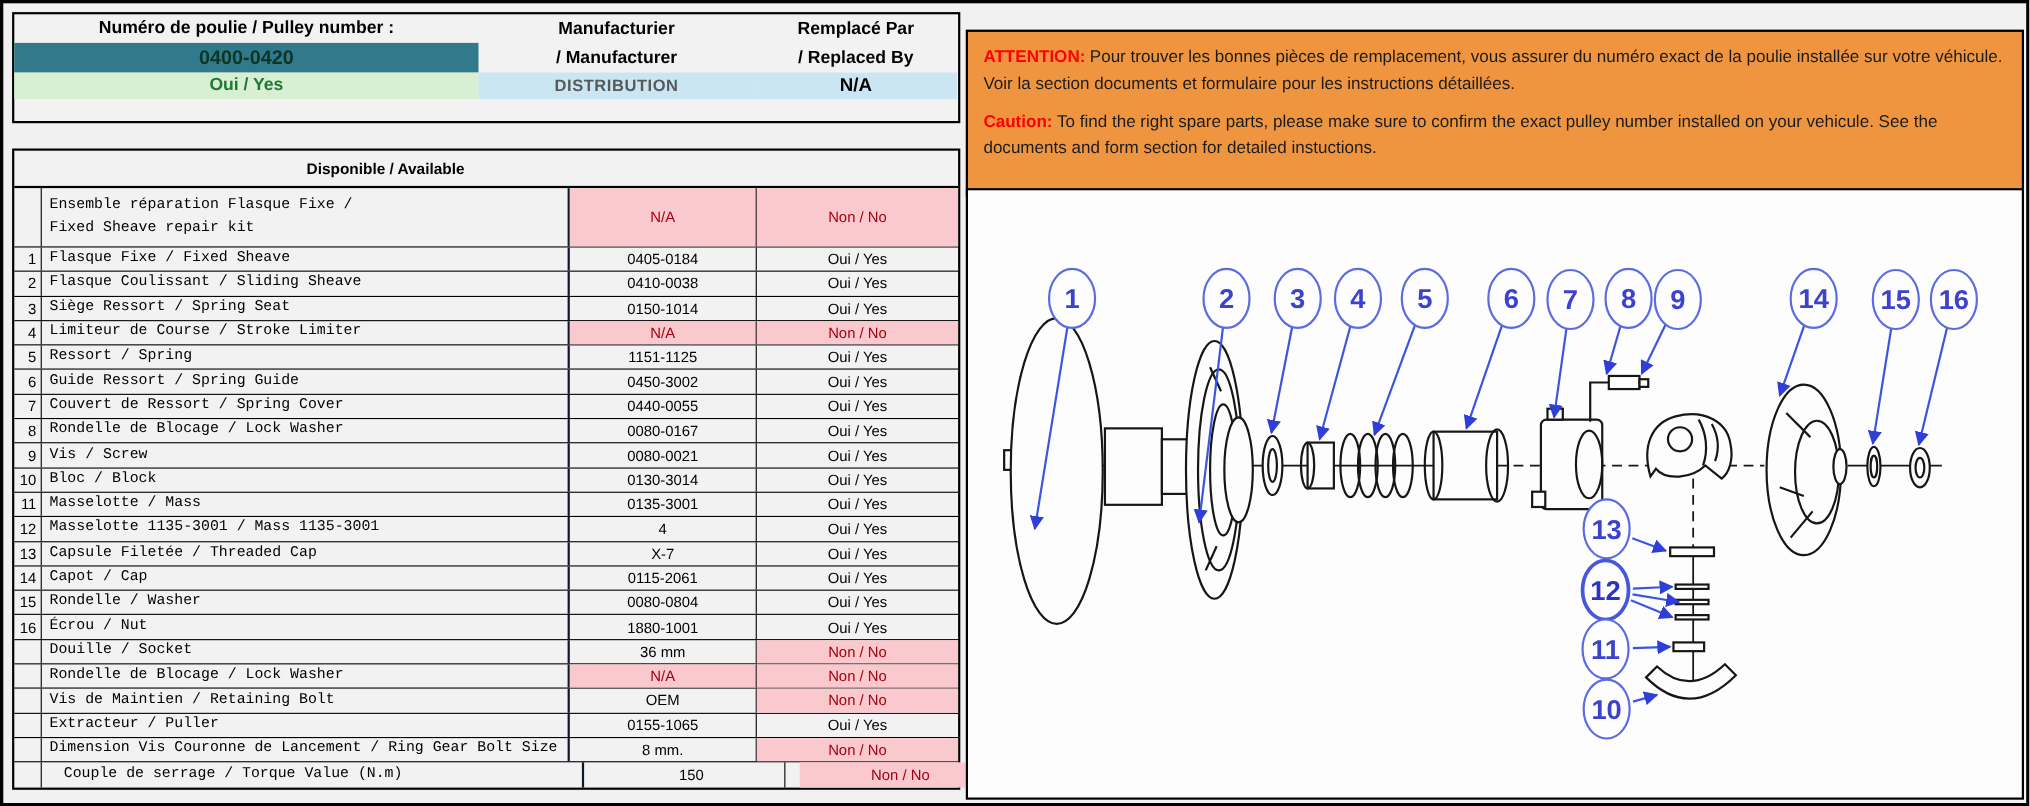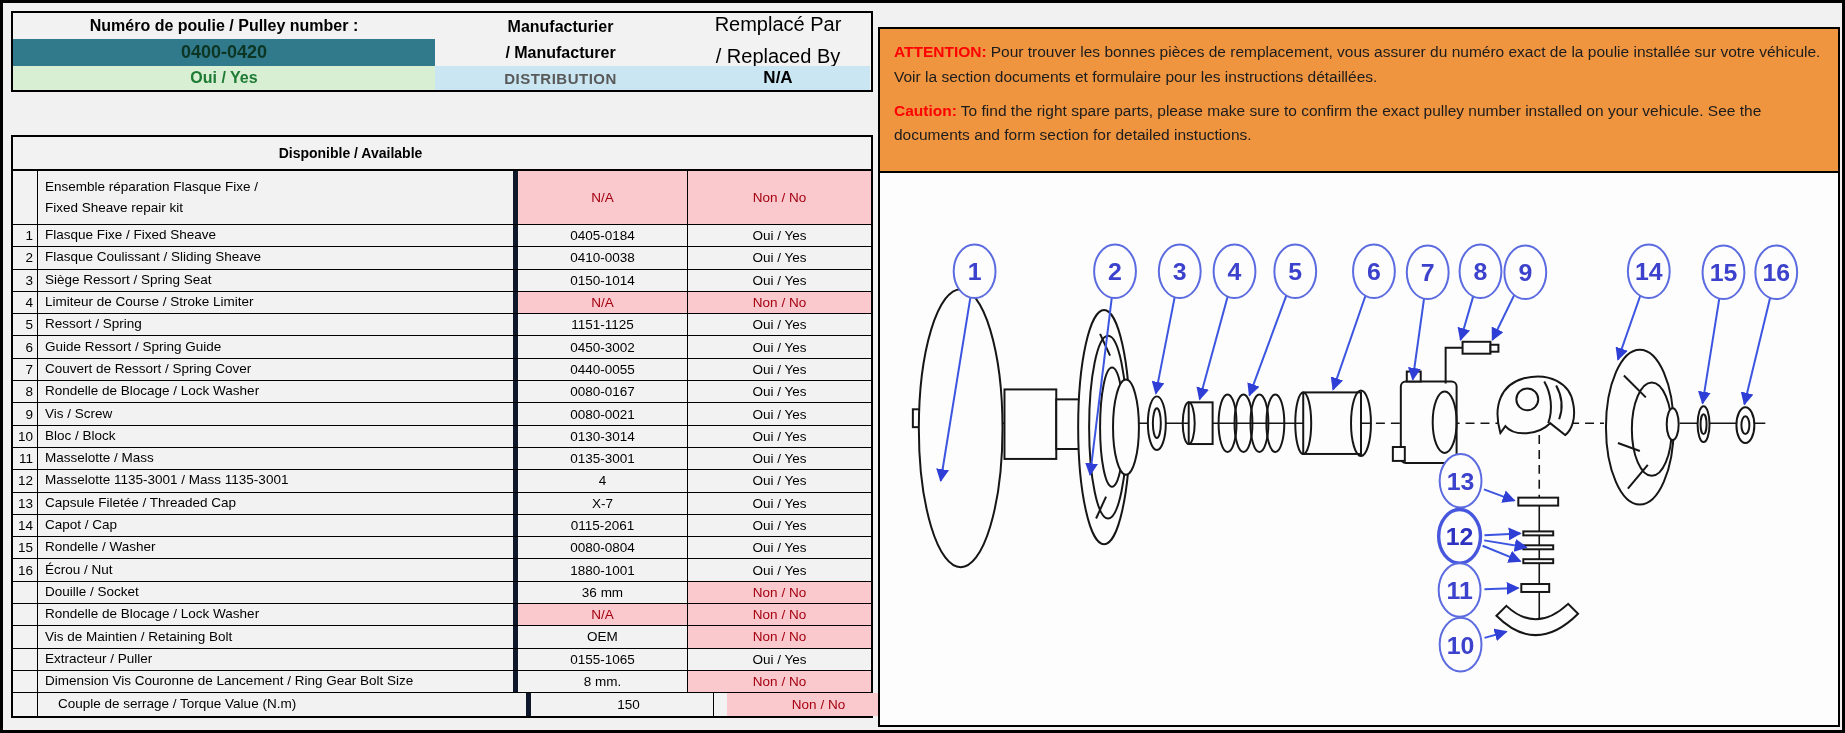--- a/index.html
+++ b/index.html
@@ -10,44 +10,44 @@
     --pink-bg:#f9c9ce; --pink-text:#a50010;
     --orange-bg:#ef9540; --attention-red:#ff0000;
     --callout-blue:#5c6ce0; --callout-num:#3c42cc; --leader-blue:#3b55e0;
   }
   *{box-sizing:border-box; margin:0; padding:0;}
   html,body{background:#ffffff;}
   body{font-family:"Liberation Sans", sans-serif;}
   .page{position:relative; width:1845px; height:733px; background:#f1f1f1; border:3px solid #000; overflow:hidden;}
 
   
-  .top-table{position:absolute; left:8px; top:8px; width:862px; height:81px;
+  .top-table{position:absolute; left:8px; top:8px; width:862px; height:101px;
     border:2px solid #000; background:#f2f2f2;
     display:grid; grid-template-columns:422px 251px 184px; grid-template-rows:26px 27px 24px;}
   .top-table .cell{display:flex; align-items:center; justify-content:center; text-align:center;}
   .tt-label{grid-column:1; grid-row:1; font-weight:bold; font-size:16px; color:#000;}
   .tt-number{grid-column:1; grid-row:2; background:var(--teal,#317a8c); color:var(--teal-text,#0d3524); font-weight:bold; font-size:18px;}
   .tt-yes{grid-column:1; grid-row:3; background:var(--light-green,#d8efd3); color:var(--green-text,#1e7b34); font-weight:bold; font-size:16px;}
   .tt-manu-label{grid-column:2; grid-row:1 / span 2; font-weight:bold; font-size:16px; white-space:pre-line; line-height:1.6;}
   .tt-manu-value{grid-column:2; grid-row:3; background:var(--light-blue,#c9e6f2); color:var(--dist-text,#595959); font-weight:bold; font-size:15px; letter-spacing:.5px;}
-  .tt-repl-label{grid-column:3; grid-row:1 / span 2; font-weight:normal; font-size:20px; white-space:pre-line; line-height:1.6;}
+  .tt-repl-label{grid-column:3; grid-row:1 / span 2; font-weight:bold; font-size:16px; white-space:pre-line; line-height:1.6;}
   .tt-repl-value{grid-column:3; grid-row:3; background:var(--light-blue,#c9e6f2); color:#000; font-weight:bold; font-size:17px;}
 
   
   .parts-table{position:absolute; left:8px; top:132px; width:862px; border:2px solid #000; background:#f2f2f2;}
   .pt-header{display:grid; grid-template-columns:675px 183px; height:34px; border-bottom:2px solid #000;}
   .pt-title{background:var(--gray-header,#bfbfbf); display:flex; align-items:center; justify-content:center;
     font-weight:bold; font-size:20px; color:#000; border-right:1px solid #000;}
   .pt-avail-h{display:flex; align-items:center; justify-content:center; font-weight:bold; font-size:14px; color:#000;}
   .prow{display:grid; grid-template-columns:25px 480px 170px 183px; height:22.3px; border-bottom:1px solid #000;}
   .prow:last-child{border-bottom:none;gap:13px;}
   .prow.tall{height:54px;}
   .prow .cell{display:flex; align-items:center; font-size:13.5px; color:#000; overflow:hidden;}
   .prow .num{justify-content:flex-end; padding-right:4px; border-right:1px solid #000;}
-  .prow .desc{padding-left:7px; border-right:5px solid #0f172a; white-space:pre-line; line-height:1.55;}
+  .prow .desc{padding-left:7px; border-right:2px solid #0f172a; white-space:pre-line; line-height:1.55;font-family:Liberation Mono, monospace;}
   .prow .part{justify-content:center; text-align:center; border-right:1px solid #000;}
   .prow .avail{justify-content:center; text-align:left;}
   .prow .flag{background:var(--pink-bg,#f9c9ce); color:var(--pink-text,#a50010);}
 
   
   .notice{position:absolute; left:875px; top:24px; width:962px; height:152px;
     background:var(--orange-bg,#ef9540); border:2.5px solid #000; padding:11px 14px 8px 14px;}
   .notice p{font-size:15.5px; line-height:1.6; color:#1c1c1c;}
   .notice p + p{margin-top:9px;}
   .notice .lead{color:var(--attention-red,#ff0000); font-weight:bold; margin-right:4px;}

